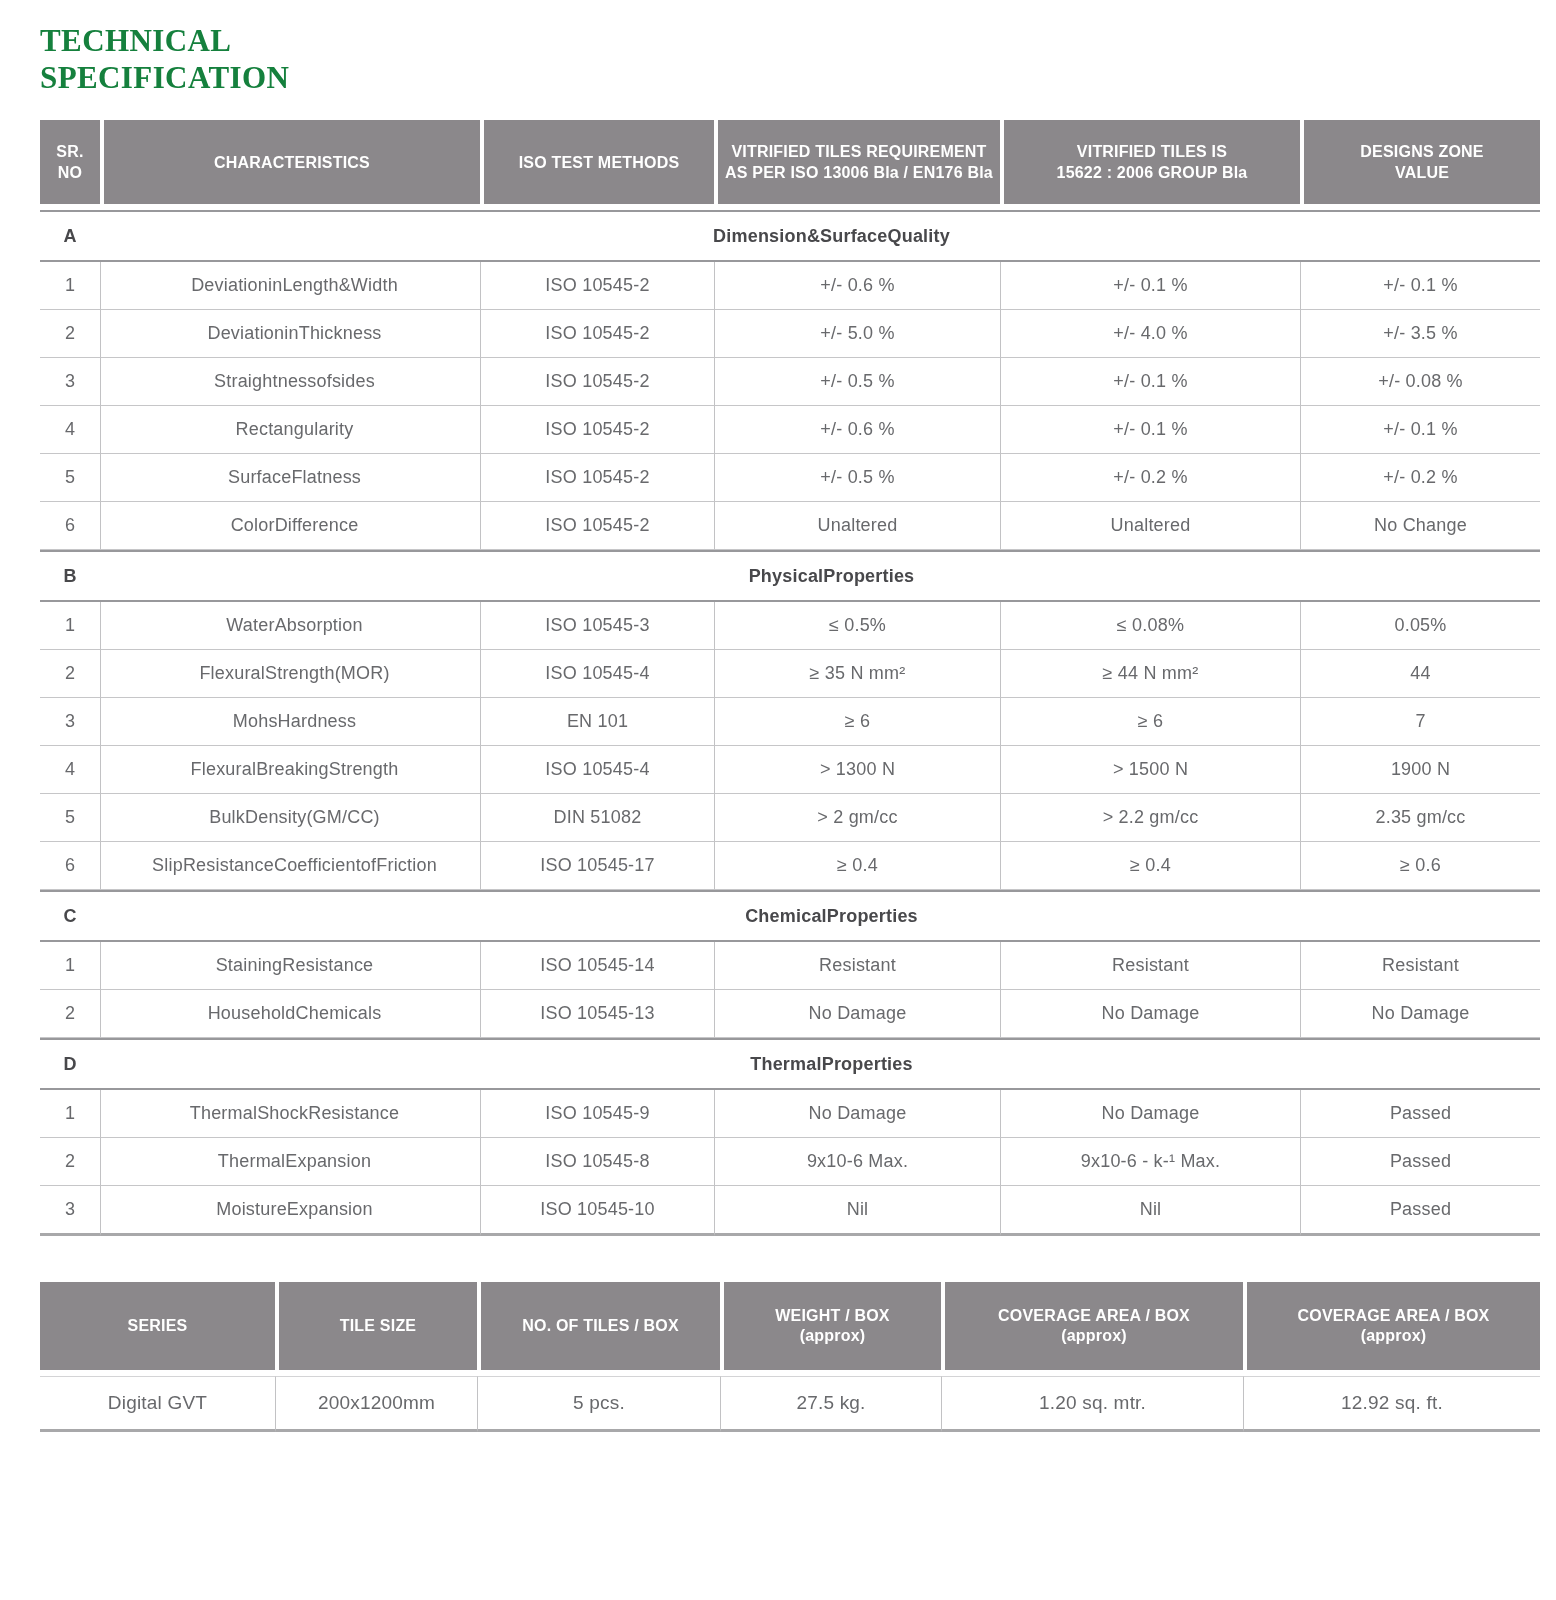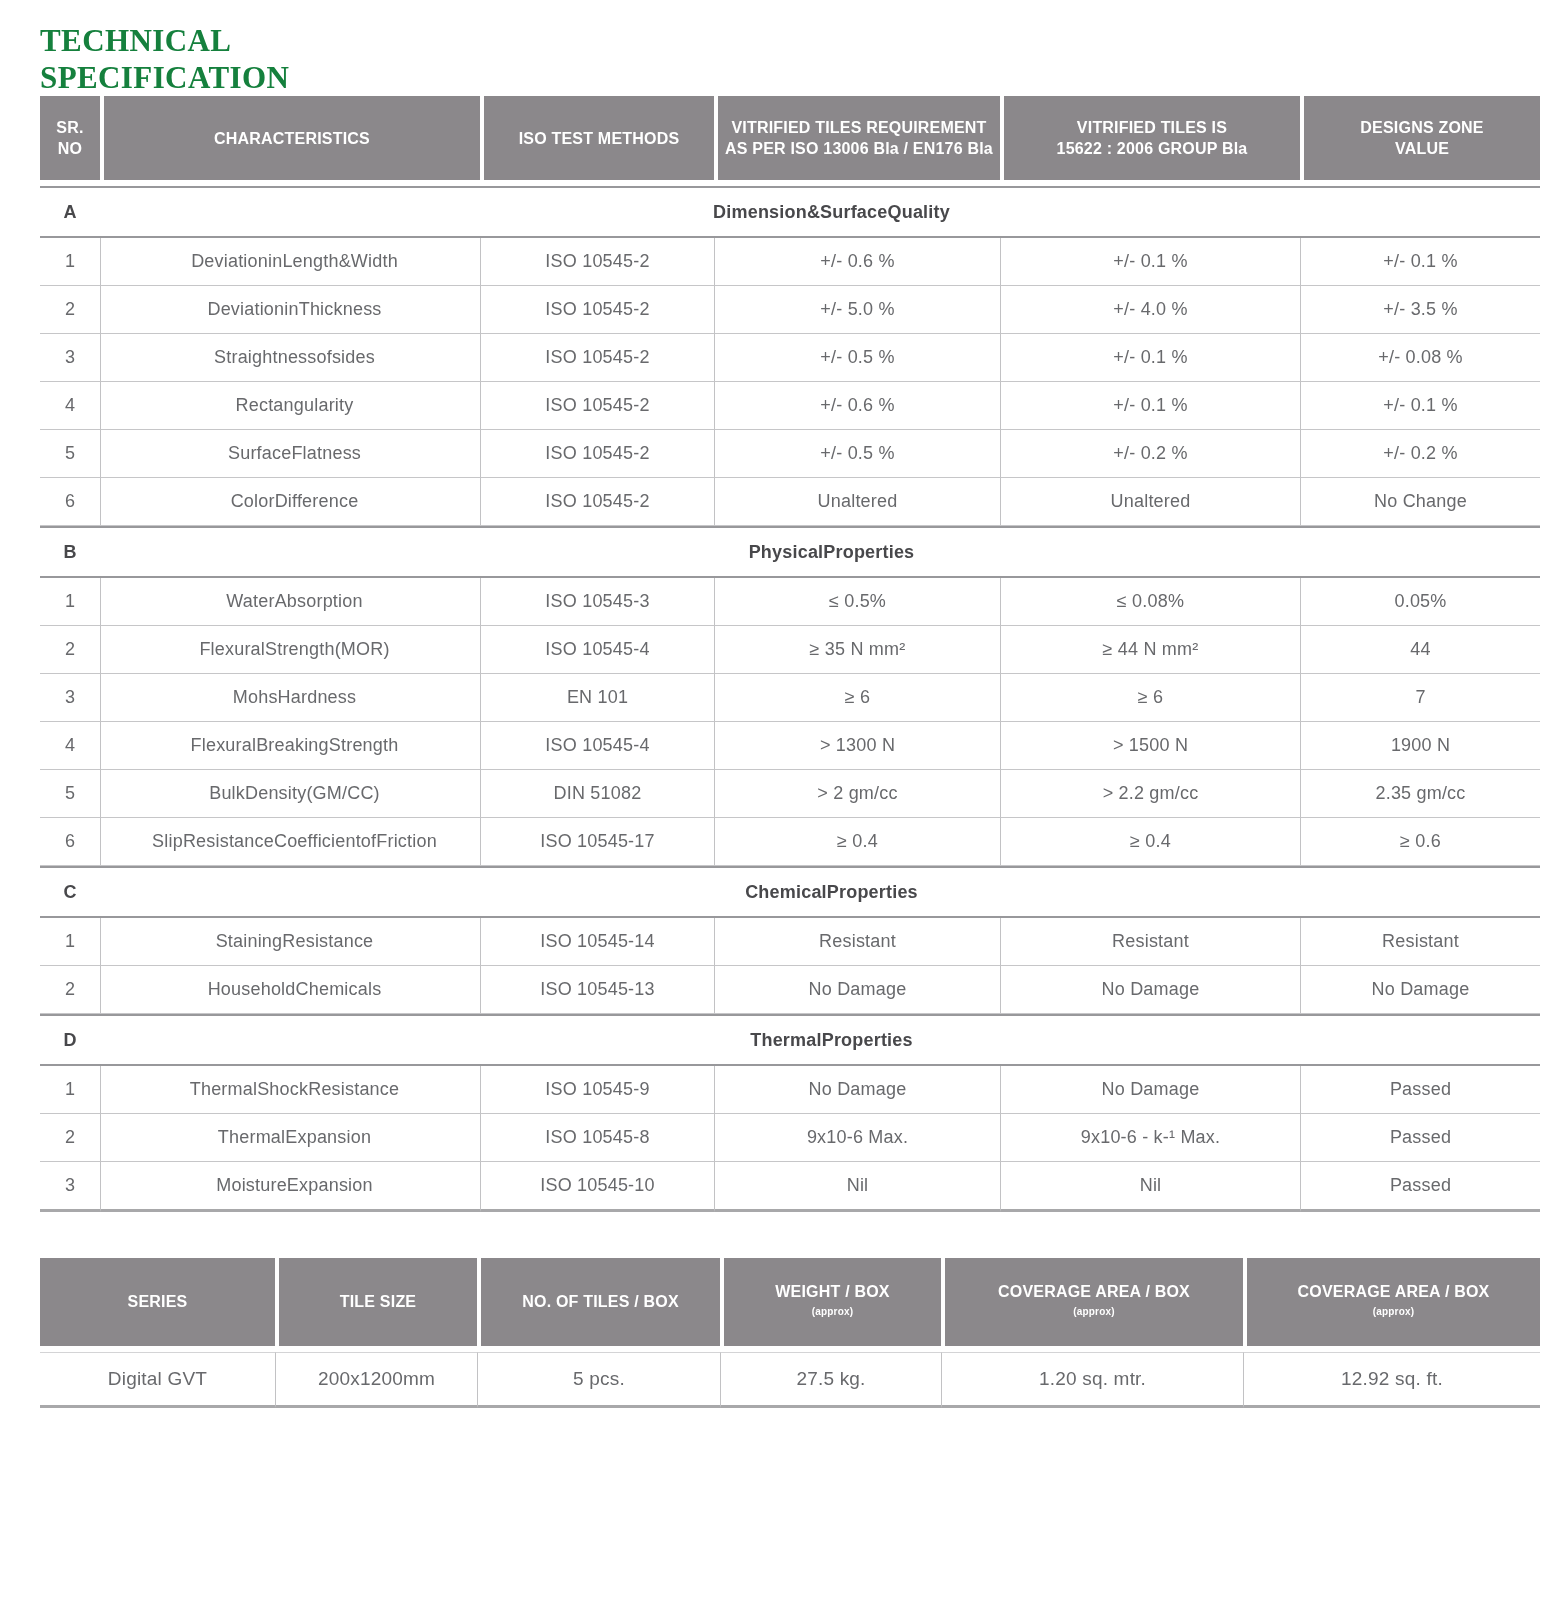--- a/index.html
+++ b/index.html
@@ -12,21 +12,21 @@
 
   .doc-heading{
     font-family:"Liberation Serif","DejaVu Serif",serif;
     font-weight:bold;font-size:31px;line-height:37px;
     color:#15803d;letter-spacing:0.4px;white-space:pre-line;
   }
 
   table{border-collapse:separate;border-spacing:0;table-layout:fixed;width:1500px;}
 
   
-  .spec-table{}
+  .spec-table{margin-top:24px;}
   th.sh{
     background:#8b888b;color:#ffffff;font-weight:bold;
     font-size:16px;line-height:21px;text-align:center;vertical-align:middle;
     height:80px;white-space:pre-line;padding:2px 4px;letter-spacing:0.2px;
   }
   th.sh + th.sh{border-left:4px solid #ffffff;}
   tr.spacer-row td{height:6px;border:none;padding:0;}
 
   tr.section-row td{
     height:46px;border-top:2px solid #98989b;border-bottom:2px solid #98989b;
@@ -46,21 +46,21 @@
 
   
   .packing-heading{margin-top:100px;}
   .packing-table{margin-top:46px;}
   th.ph{
     background:#8b888b;color:#ffffff;font-weight:bold;
     font-size:16px;line-height:20px;text-align:center;vertical-align:middle;
     height:84px;padding:2px 4px;letter-spacing:0.2px;
   }
   th.ph + th.ph{border-left:4px solid #ffffff;}
-  .ph-sub{font-size:10px;font-weight:bold;}
+  .ph-sub{font-size:16px;font-weight:bold;}
   tr.packing-row td{
     height:50px;border-bottom:3px solid #a8a8aa;border-top:1px solid #d4d4d6;
     font-size:19px;color:#68696c;vertical-align:middle;text-align:center;
     letter-spacing:0.2px;
   }
 </style>
 </head>
 <body>
 
 <div class="page">

